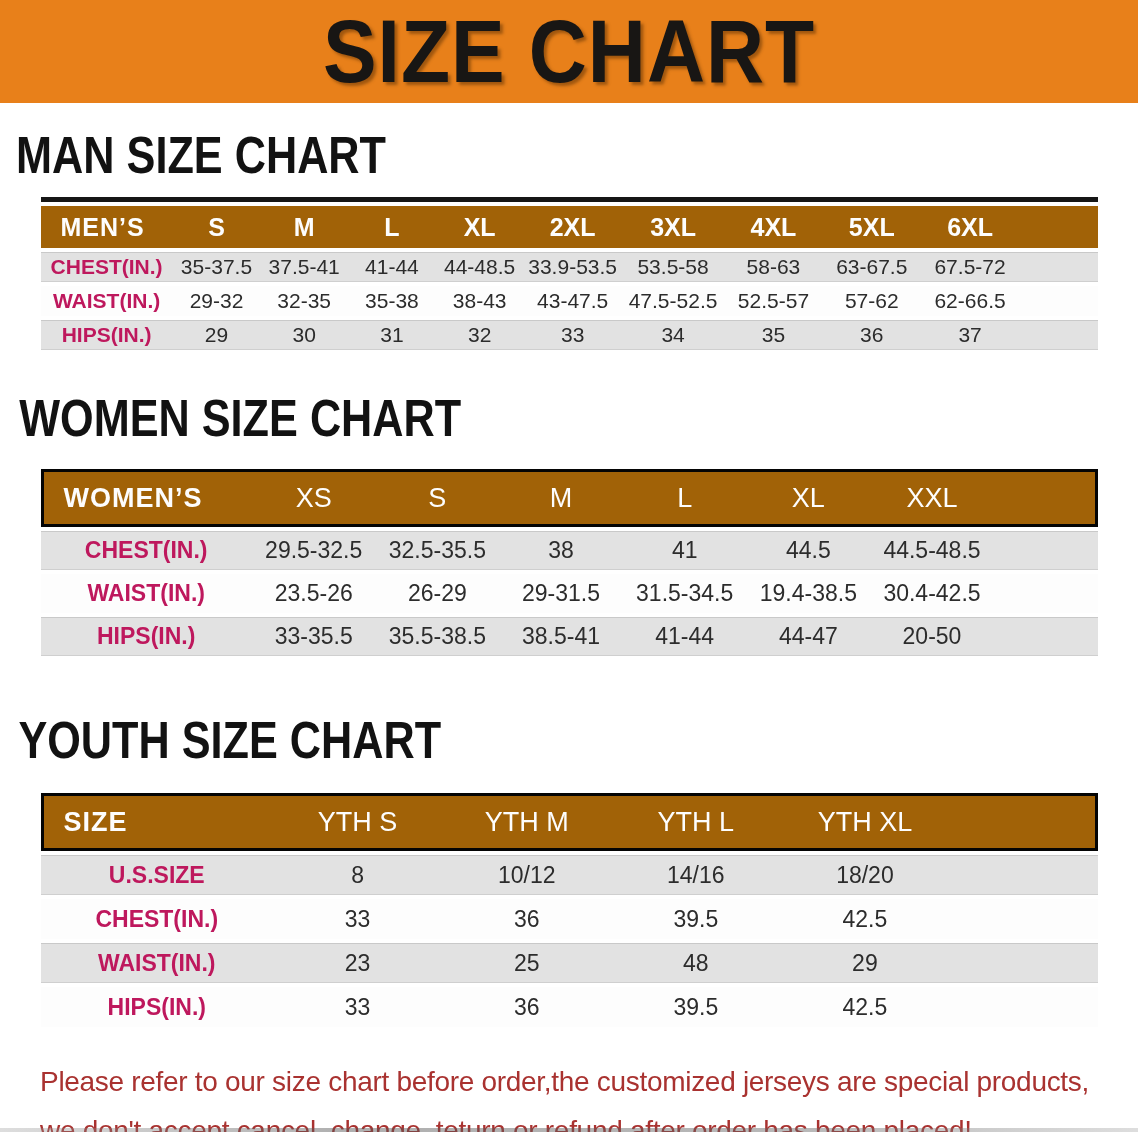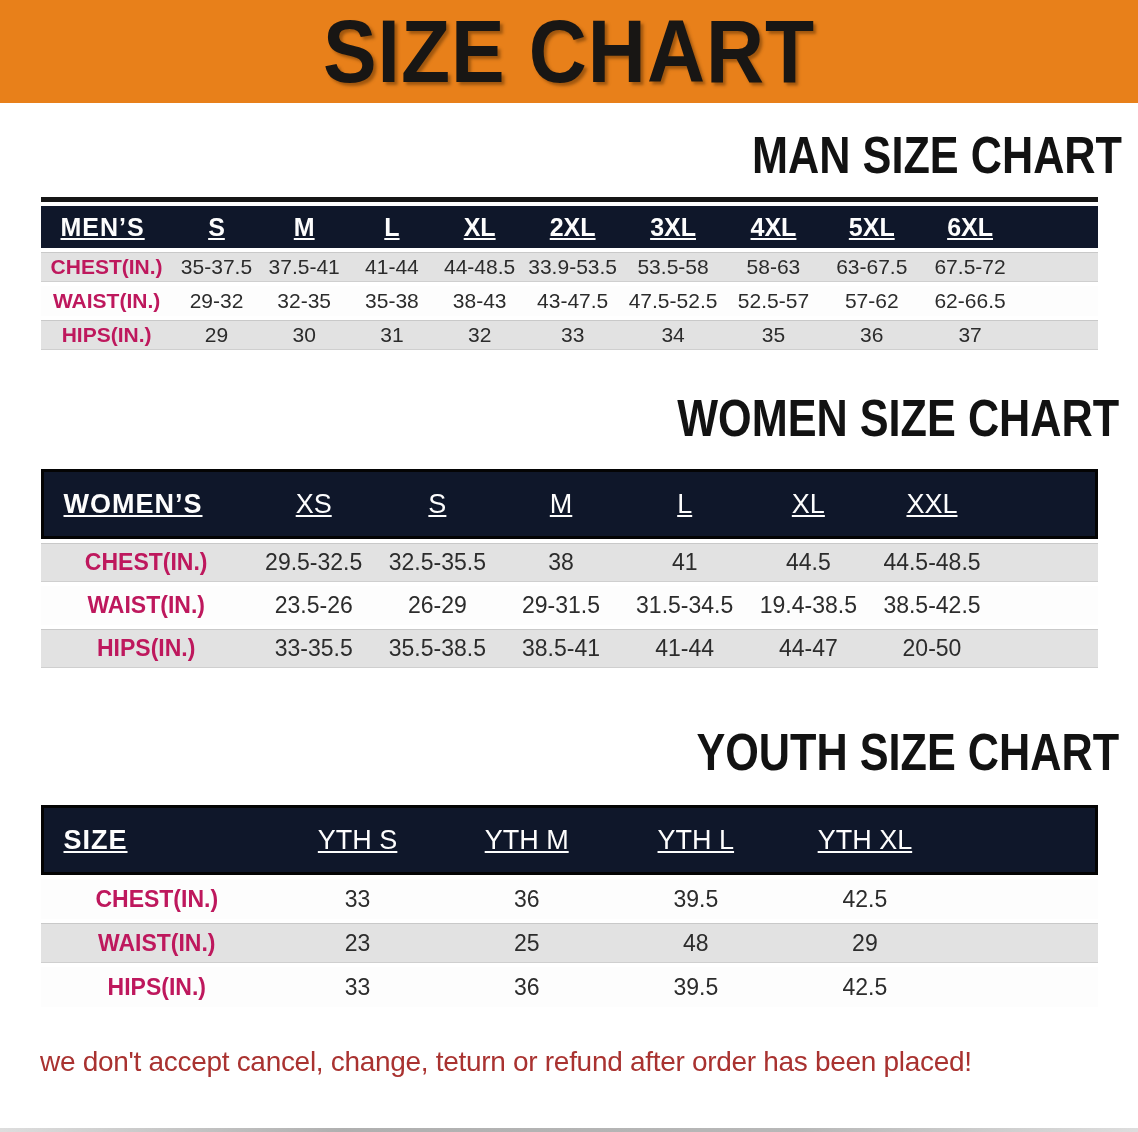--- a/index.html
+++ b/index.html
@@ -5,36 +5,36 @@
   * { margin:0; padding:0; box-sizing:border-box; }
   html,body { width:1138px; height:1132px; overflow:hidden; background:#fff;
     font-family:"Liberation Sans","DejaVu Sans",sans-serif; }
 
   .banner { width:1138px; height:103px; background:#e8801a;
     display:flex; align-items:center; justify-content:center; }
   .banner-title { font-size:82px; font-weight:700; color:#181614;
     letter-spacing:1px; transform:scale(0.98,1.08); transform-origin:center;
     text-shadow:3px 3px 3px rgba(70,35,0,0.45); white-space:nowrap; }
 
-  .sec-heading { text-align:right; font-weight:700; color:#121212; }
+  .sec-heading { text-align:left; font-weight:700; color:#121212; }
   .sec-heading .ht { display:inline-block; font-size:47px; letter-spacing:0px;
     transform:scale(0.92,1.1); white-space:nowrap; }
   #h-man   { margin-top:24px; }
   #h-women { margin-top:36px; }
   #h-youth { margin-top:52px; }
 
   .topline { width:1057px; margin:15px auto 0 auto; height:5px; background:#161616; }
 
   table.tbl { width:1057px; margin:0 auto; table-layout:fixed;
     border-collapse:separate; border-spacing:0 4px; }
   table.tbl td, table.tbl th { overflow:hidden; white-space:nowrap; }
 
-  tr.band th { background:#0f172a; color:#fdfdfd; font-weight:400; text-align:center;text-decoration:underline; }
+  tr.band th { background:#a16207; color:#fdfdfd; font-weight:400; text-align:center; }
   .men   tr.band th { height:42px; font-size:25px; font-weight:700; }
-  .women tr.band th, .youth tr.band th { height:70px; font-size:27px;
+  .women tr.band th, .youth tr.band th { height:58px; font-size:27px;
     border-top:3px solid #040404; border-bottom:3px solid #040404; }
   .women tr.band th:first-child, .youth tr.band th:first-child { border-left:3px solid #040404; }
   .women tr.band th:last-child,  .youth tr.band th:last-child  { border-right:3px solid #040404; }
 
   th.corner { text-align:left !important; padding-left:20px; font-weight:700 !important;
     letter-spacing:1px; }
   .men   th.corner { font-size:30px; }
   .women th.corner { font-size:31px; }
   .youth th.corner { font-size:30px; }
 
@@ -173,21 +173,21 @@
       <td>44.5-48.5</td>
       <td></td>
     </tr>
     <tr class="w">
       <td class="lbl">WAIST(IN.)</td>
       <td>23.5-26</td>
       <td>26-29</td>
       <td>29-31.5</td>
       <td>31.5-34.5</td>
       <td>19.4-38.5</td>
-      <td>38.5-42.5</td>
+      <td>30.4-42.5</td>
       <td></td>
     </tr>
     <tr class="g">
       <td class="lbl">HIPS(IN.)</td>
       <td>33-35.5</td>
       <td>35.5-38.5</td>
       <td>38.5-41</td>
       <td>41-44</td>
       <td>44-47</td>
       <td>20-50</td>
@@ -212,20 +212,28 @@
     <tr class="band">
       <th class="corner">SIZE</th>
       <th>YTH S</th>
       <th>YTH M</th>
       <th>YTH L</th>
       <th>YTH XL</th>
       <th></th>
     </tr>
   </thead>
   <tbody>
+    <tr class="g">
+      <td class="lbl">U.S.SIZE</td>
+      <td>8</td>
+      <td>10/12</td>
+      <td>14/16</td>
+      <td>18/20</td>
+      <td></td>
+    </tr>
     <tr class="w">
       <td class="lbl">CHEST(IN.)</td>
       <td>33</td>
       <td>36</td>
       <td>39.5</td>
       <td>42.5</td>
       <td></td>
     </tr>
     <tr class="g">
       <td class="lbl">WAIST(IN.)</td>
@@ -240,16 +248,17 @@
       <td>33</td>
       <td>36</td>
       <td>39.5</td>
       <td>42.5</td>
       <td></td>
     </tr>
   </tbody>
 </table>
 
 <div class="footer">
+  <div>Please refer to our size chart before order,the customized jerseys are special products,</div>
   <div>we don't accept cancel, change, teturn or refund after order has been placed!</div>
 </div>
 
 <div class="bottom-smear"></div>
 
 </body></html>

